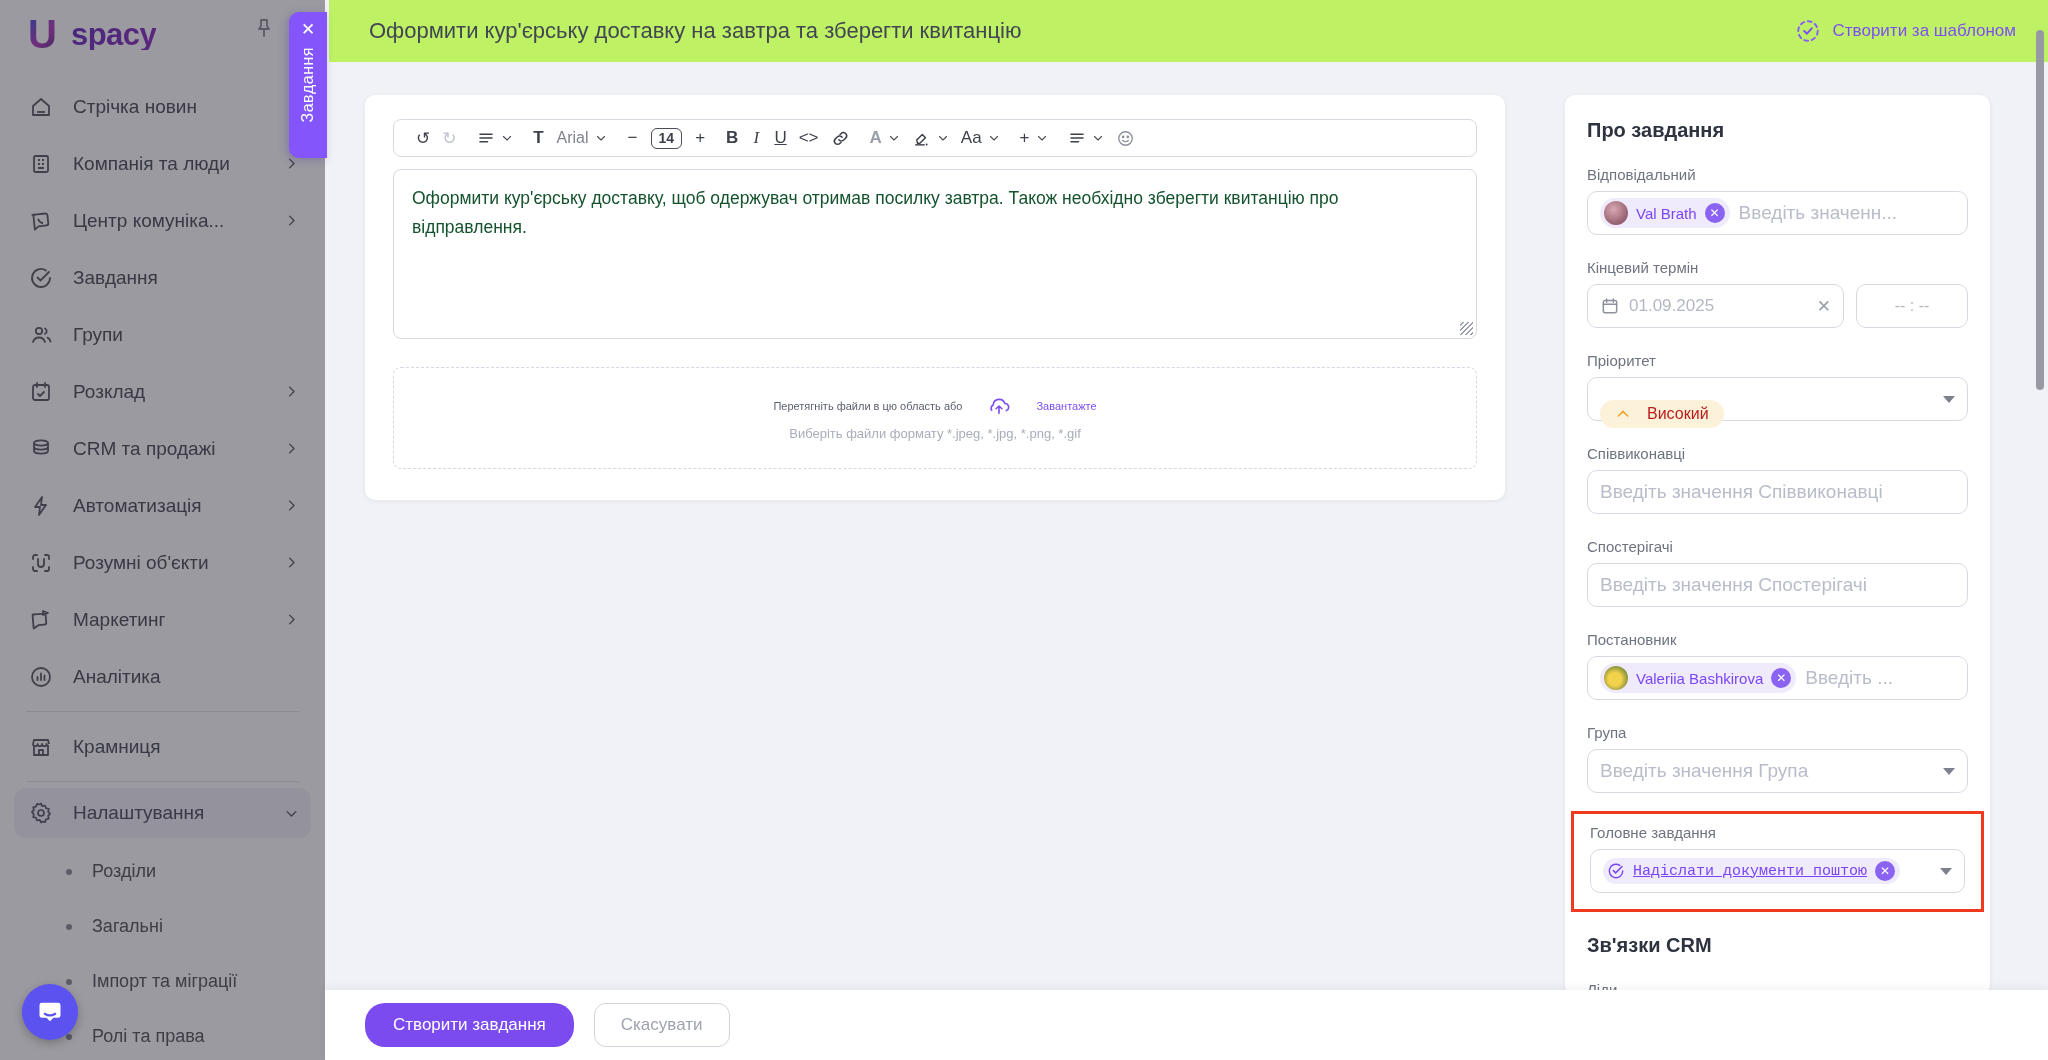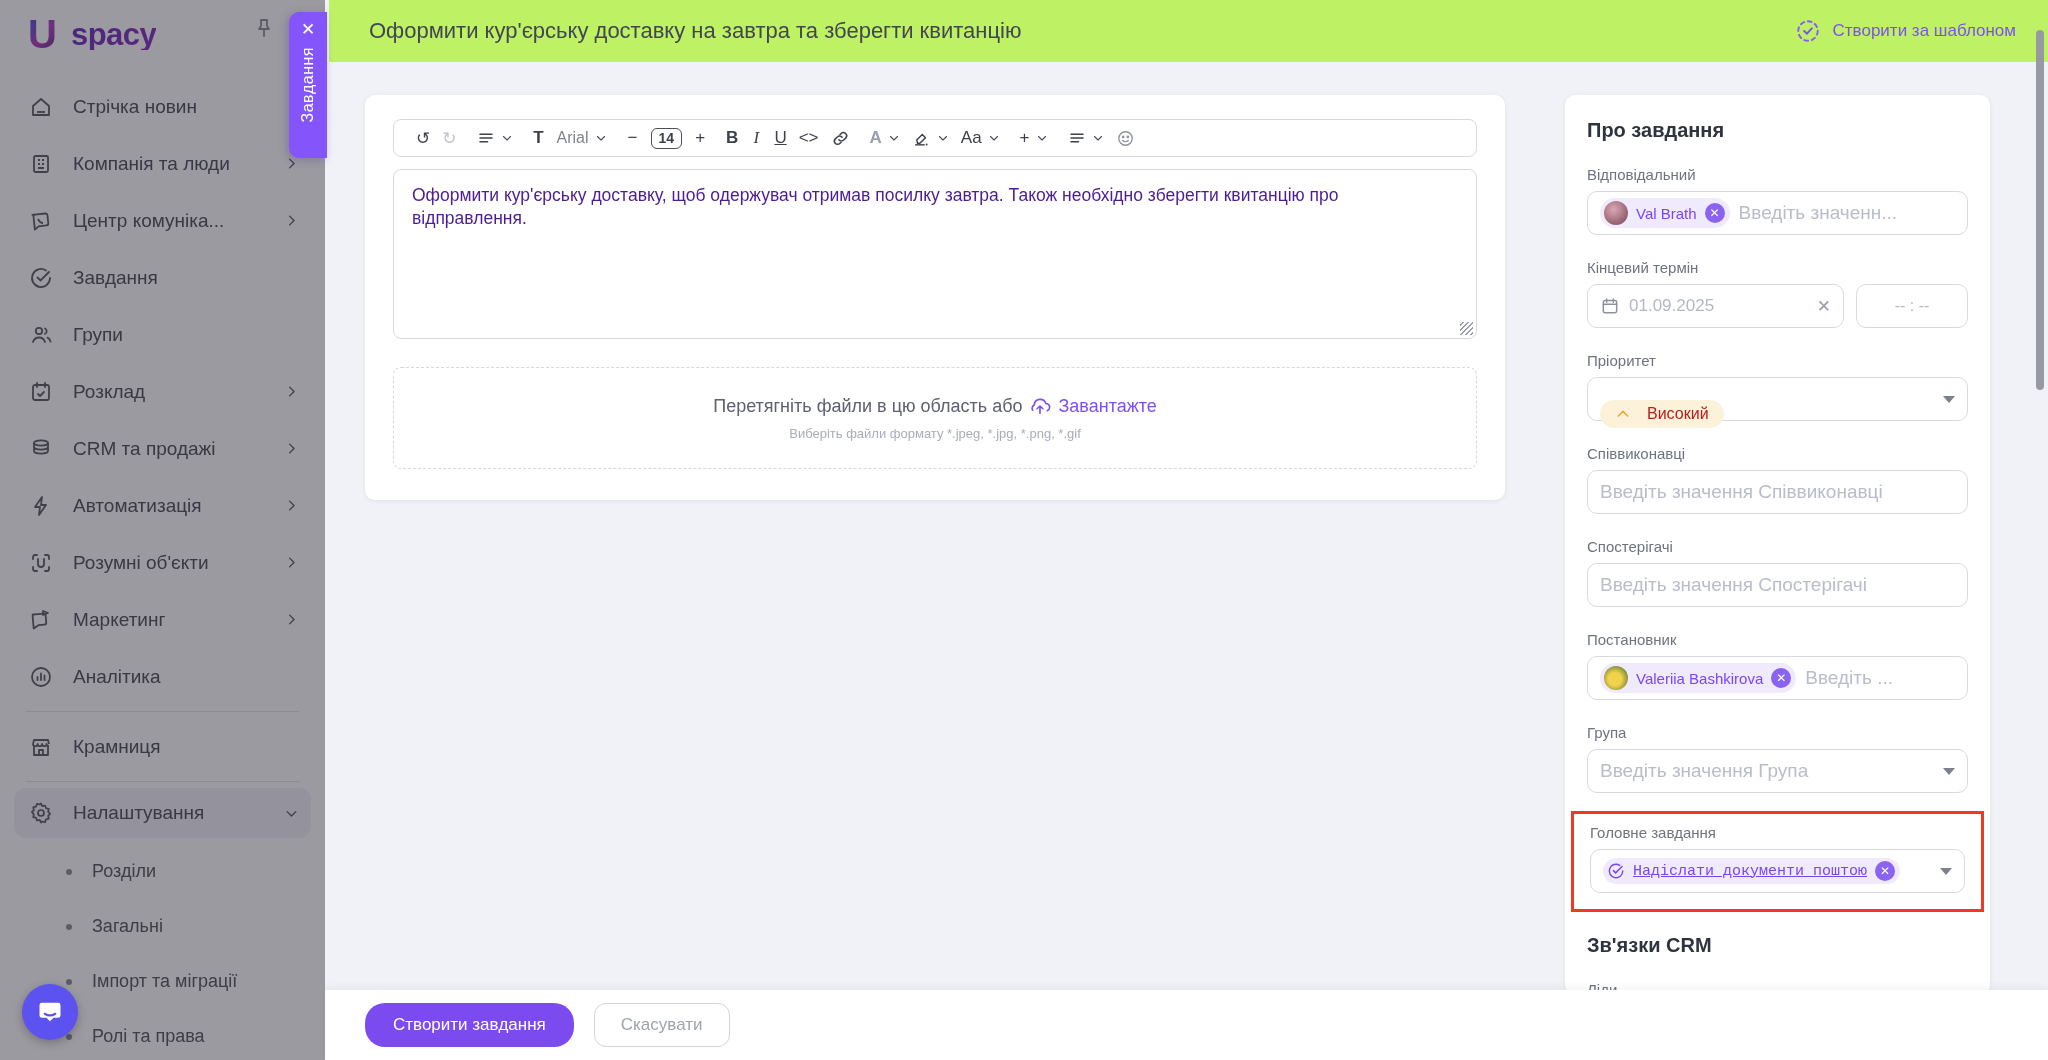--- a/index.html
+++ b/index.html
@@ -43,24 +43,24 @@
   .tbtn { display:flex; align-items:center; justify-content:center; min-width:24px; height:30px; padding:0 6px; font-size:17px; cursor:pointer; color:#3e414b; }
   .tbtn.muted { color:#c0c3cc; }
   .tbtn .chev-d { margin-left:6px; }
   .chev-d { width:12px; height:12px; color:#4a4d57; display:inline-flex; }
   .tsep { width:8px; }
   .fontname { font-size:16px; color:#80848f; }
   .sizebox { border:1.6px solid #4b4e58; border-radius:6px; padding:1px 7px; font-size:14px; font-weight:bold; line-height:17px; }
   .bold-b { font-weight:bold; }
   .ital-i { font-style:italic; font-family:"Liberation Serif", serif; }
   .und-u { text-decoration:underline; }
-  .textarea { position:absolute; left:28px; right:28px; top:74px; height:170px; border:1px solid #d8dae2; border-radius:8px; padding:14px 18px; font-size:17.5px; line-height:23px; color:#4c1d95; }
+  .textarea { position:absolute; left:28px; right:28px; top:74px; height:170px; border:1px solid #d8dae2; border-radius:8px; padding:14px 18px; font-size:17.5px; line-height:29px; color:#14532d; }
   .resize-h { position:absolute; right:3px; bottom:3px; width:13px; height:13px; background:repeating-linear-gradient(135deg, transparent 0 2px, #9aa0ab 2px 3.5px); cursor:nwse-resize; }
   .upload { position:absolute; left:28px; right:28px; top:272px; height:102px; border:1px dashed #d5d7e2; border-radius:8px; display:flex; flex-direction:column; align-items:center; justify-content:center; gap:9px; }
-  .upl-row { display:flex; align-items:center; gap:7px; font-size:18px; color:#5d6170; }
+  .upl-row { display:flex; align-items:center; gap:26px; font-size:11px; color:#5d6170; }
   .upl-link { color:#7d4ff2; cursor:pointer; }
   .upl-hint { font-size:13px; color:#a9adb9; }
 
   
   .right-card { position:absolute; left:1240px; top:95px; width:425px; height:900px; padding:24px 22px; }
   .h2 { font-size:20px; font-weight:bold; color:#2e3340; }
   .flabel { font-size:15px; color:#6e7380; margin:24px 0 8px; }
   .ibox { height:44px; border:1px solid #d8dae2; border-radius:10px; background:#fff; display:flex; align-items:center; padding:0 12px; gap:9px; }
   .ibox input { border:none; outline:none; flex:1 1 auto; min-width:20px; font-size:19px; color:#3a3e49; font-family:"Liberation Sans",sans-serif; background:transparent; }
   .ibox input::placeholder { color:#b9bdc9; }

